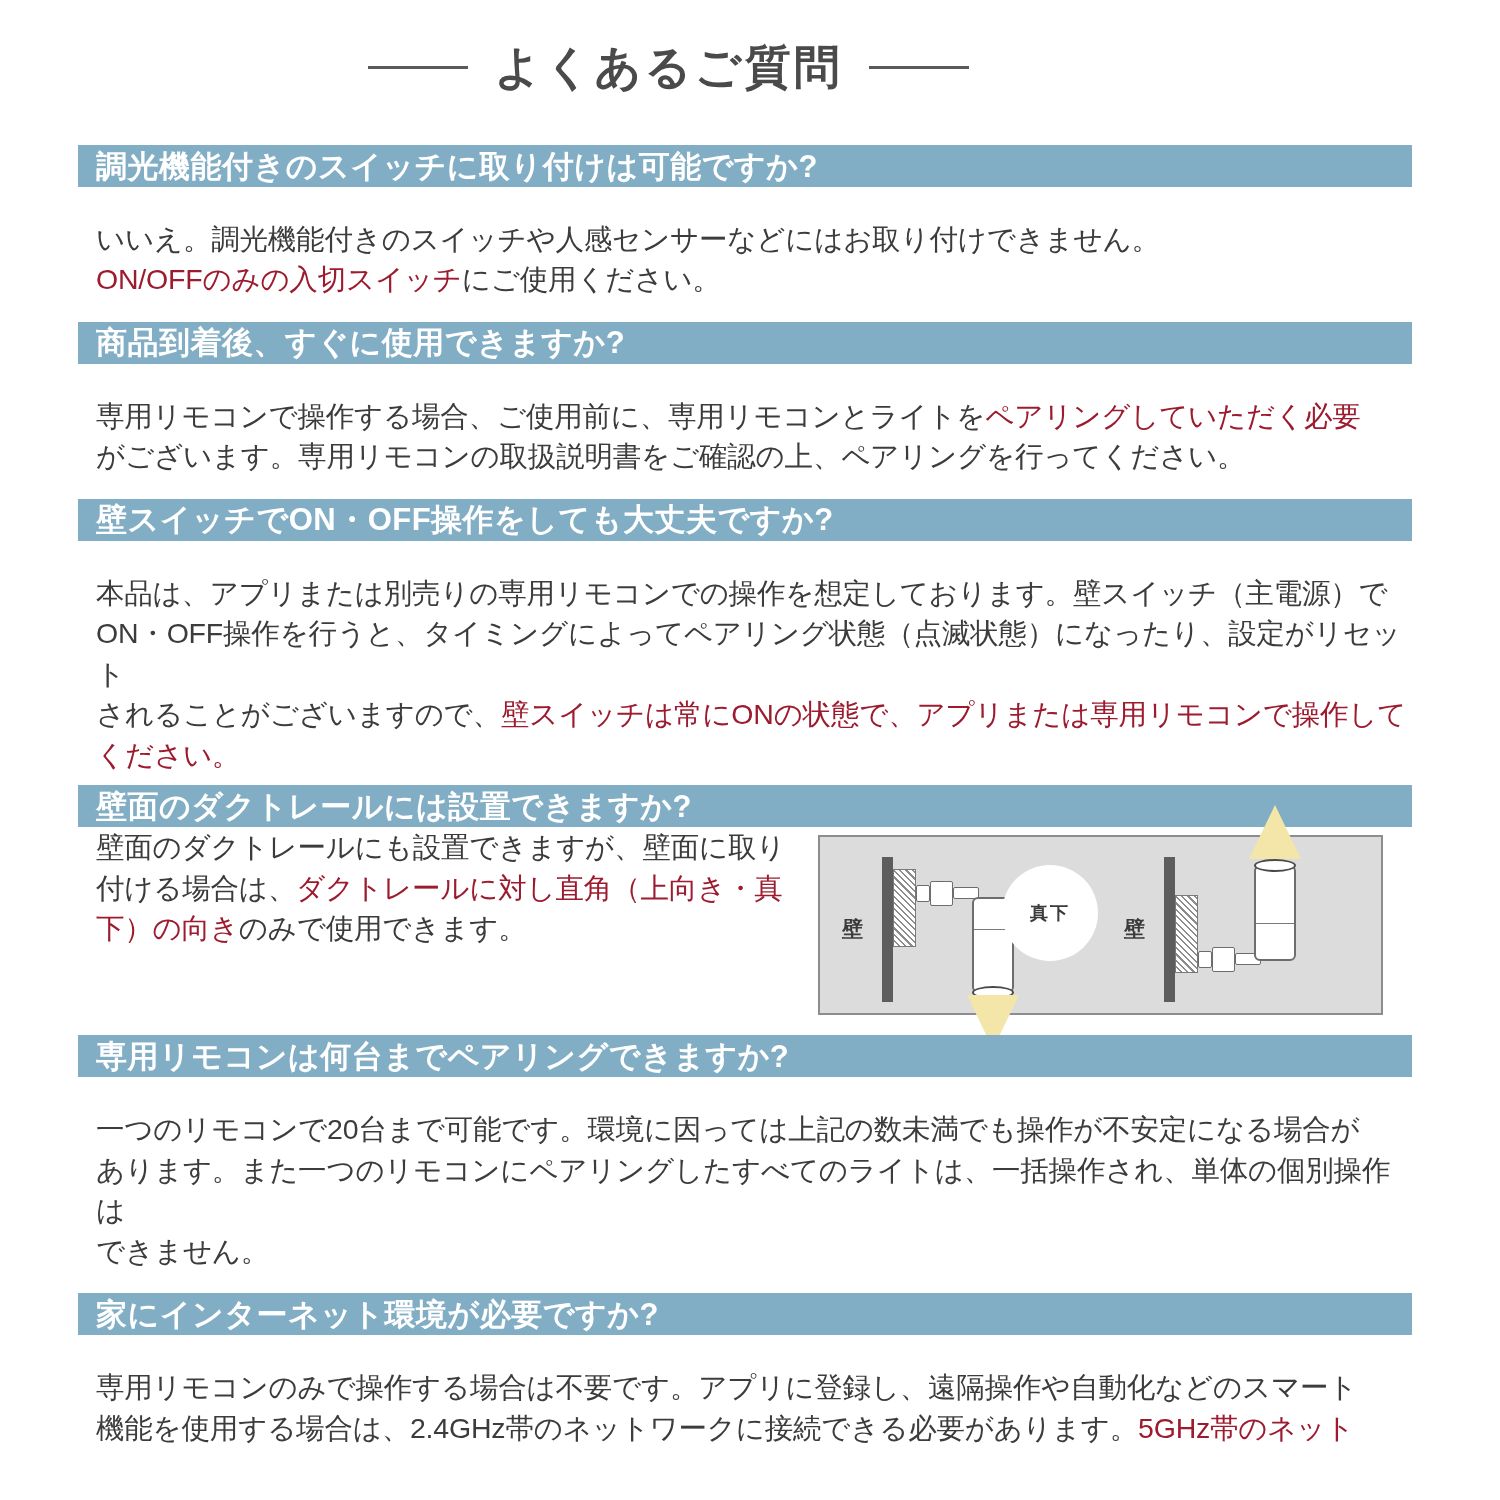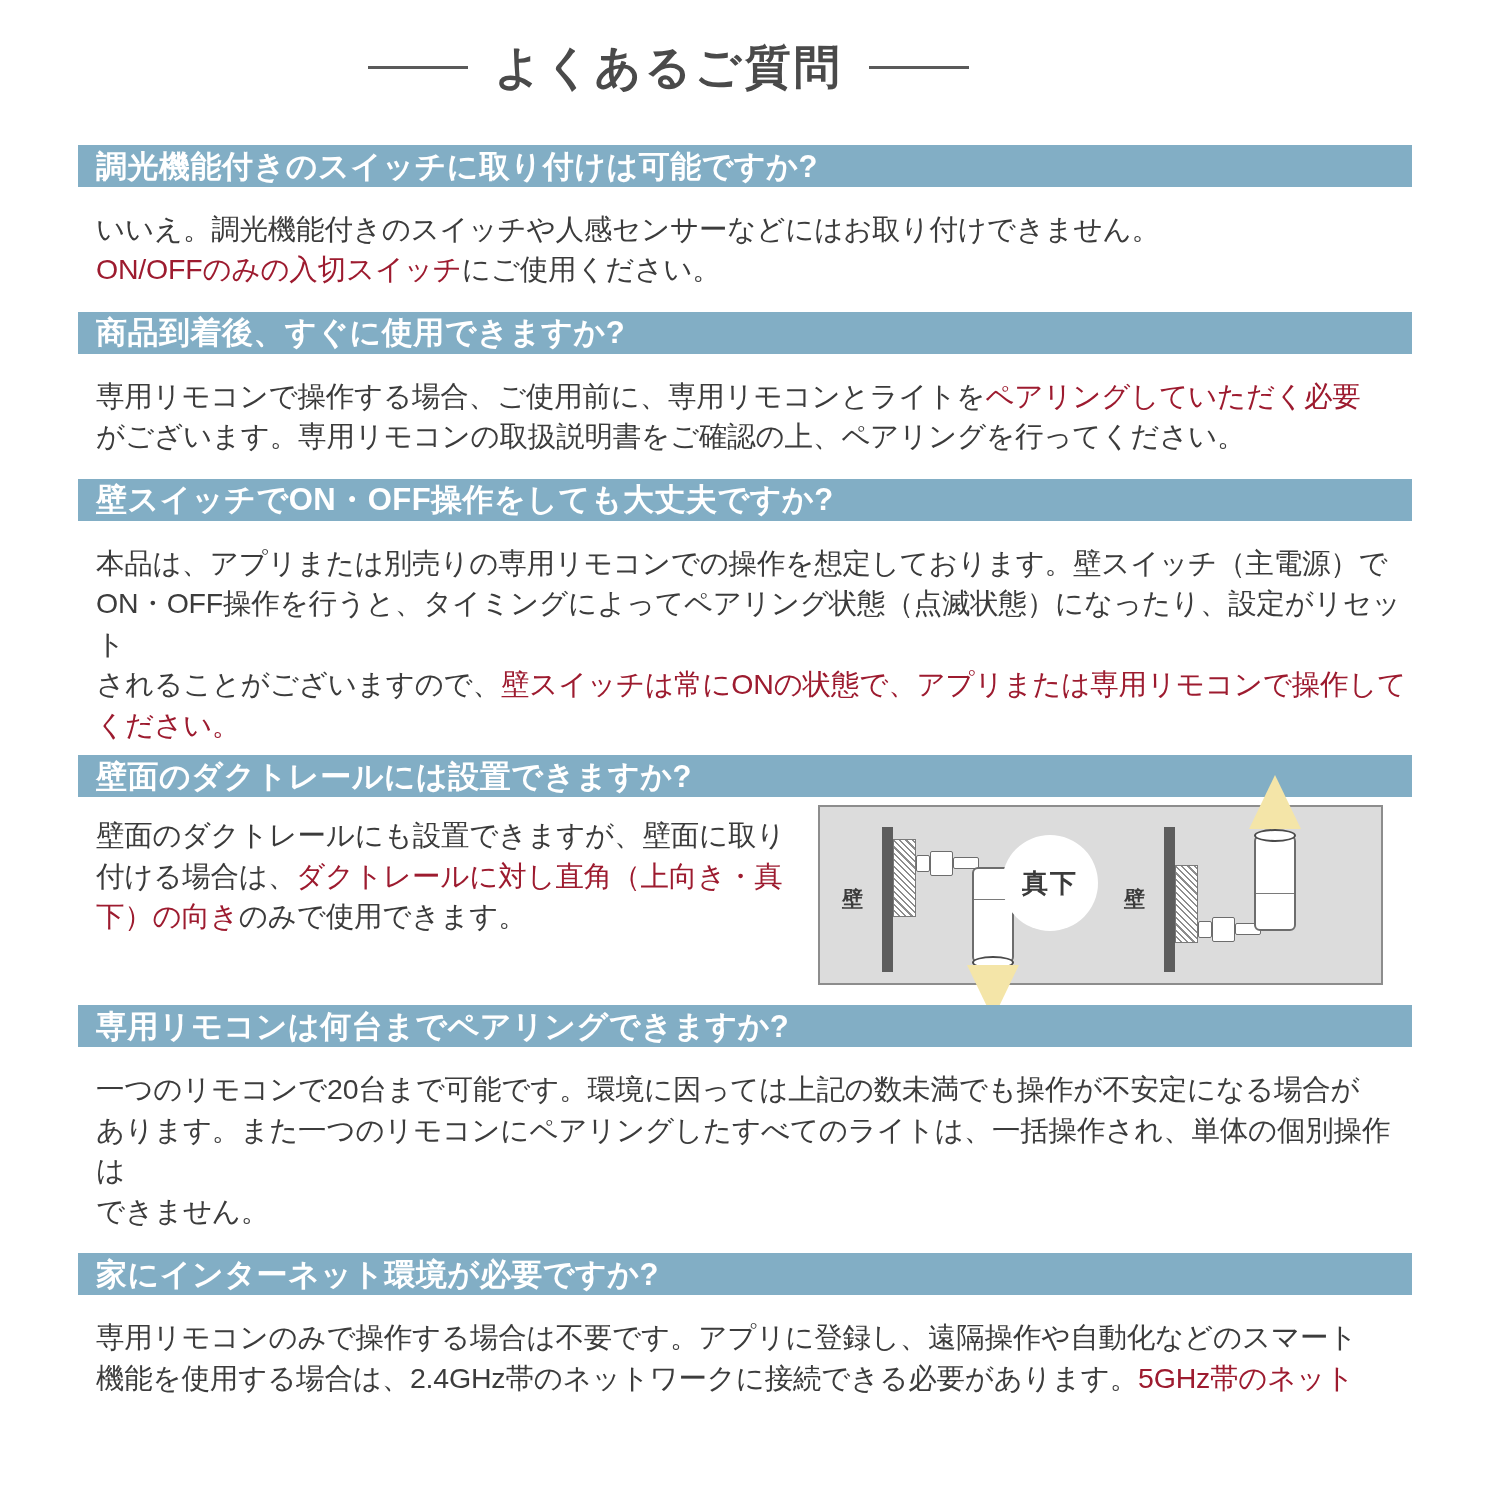--- a/index.html
+++ b/index.html
@@ -61,21 +61,21 @@
   .q-text {
     color: #ffffff;
     font-size: 31px;
     font-weight: bold;
     letter-spacing: 0.5px;
     line-height: 1;
     white-space: nowrap;
   }
 
   .a-block {
-    padding: 22px 0 0 18px;
+    padding: 32px 0 0 18px;
     box-sizing: border-box;
   }
   .a-text {
     font-size: 28.5px;
     line-height: 1.42;
     color: #3c3c3c;
     letter-spacing: -0.2px;
   }
   .hl { color: #9d1b2f; }
 
@@ -86,21 +86,20 @@
     gap: 0;
   }
   .a-with-figure .a-narrow {
     width: 740px;
     flex: 0 0 740px;
     font-size: 28.5px;
     line-height: 1.42;
     letter-spacing: -0.2px;
     padding-left: 18px;
     box-sizing: border-box;
-    padding-top: 18px;
   }
 
   
   .figure {
     position: relative;
     width: 565px;
     height: 180px;
     background: #dcdcdc;
     border: 2px solid #8d8d8d;
     box-sizing: border-box;
@@ -199,21 +198,21 @@
     position: absolute;
     width: 96px;
     height: 96px;
     border-radius: 50%;
     background: #ffffff;
     display: flex;
     align-items: center;
     justify-content: center;
   }
   .dir-badge span {
-    font-size: 26px;
+    font-size: 18px;
     font-weight: bold;
     color: #3b3b3b;
     letter-spacing: 2px;
   }
 </style>
 </head>
 <body>
 
 <div class="page-title-wrap">
   <div class="title-rule"></div>

